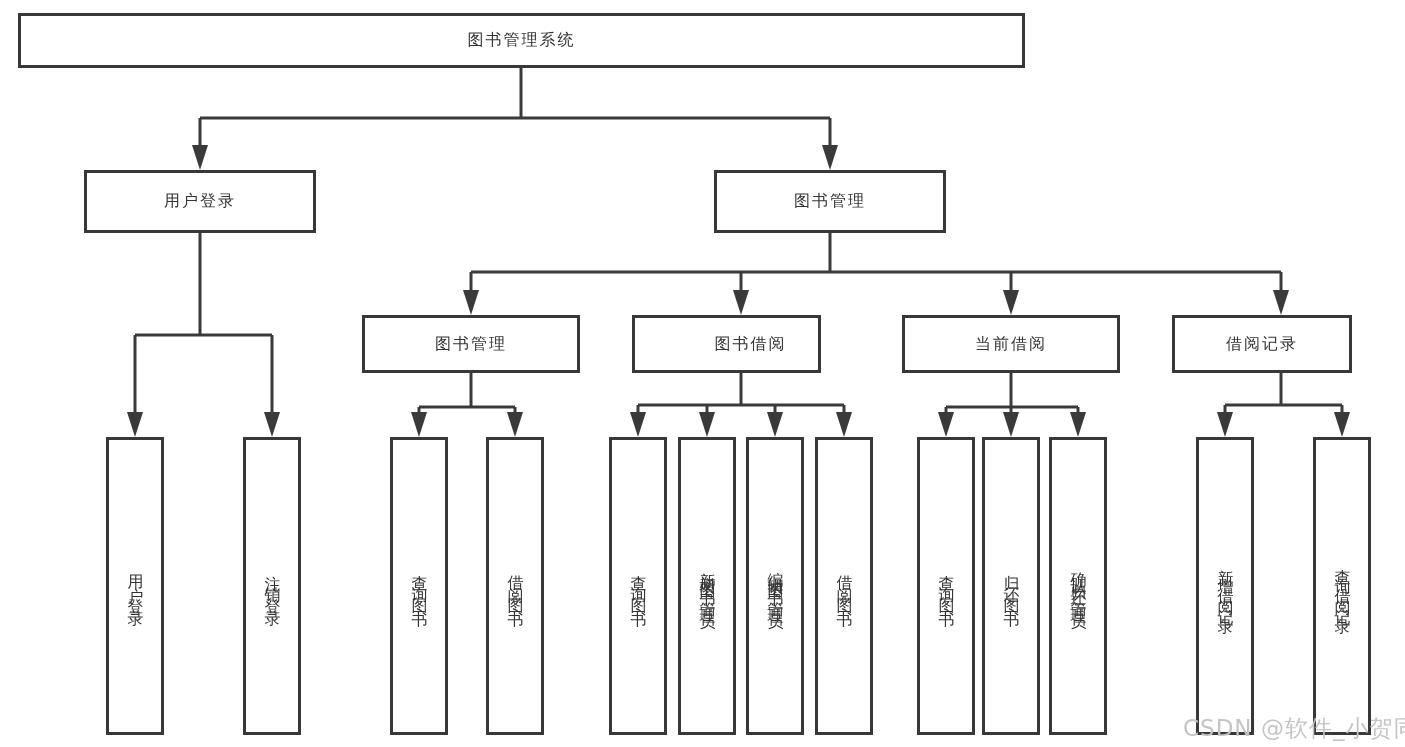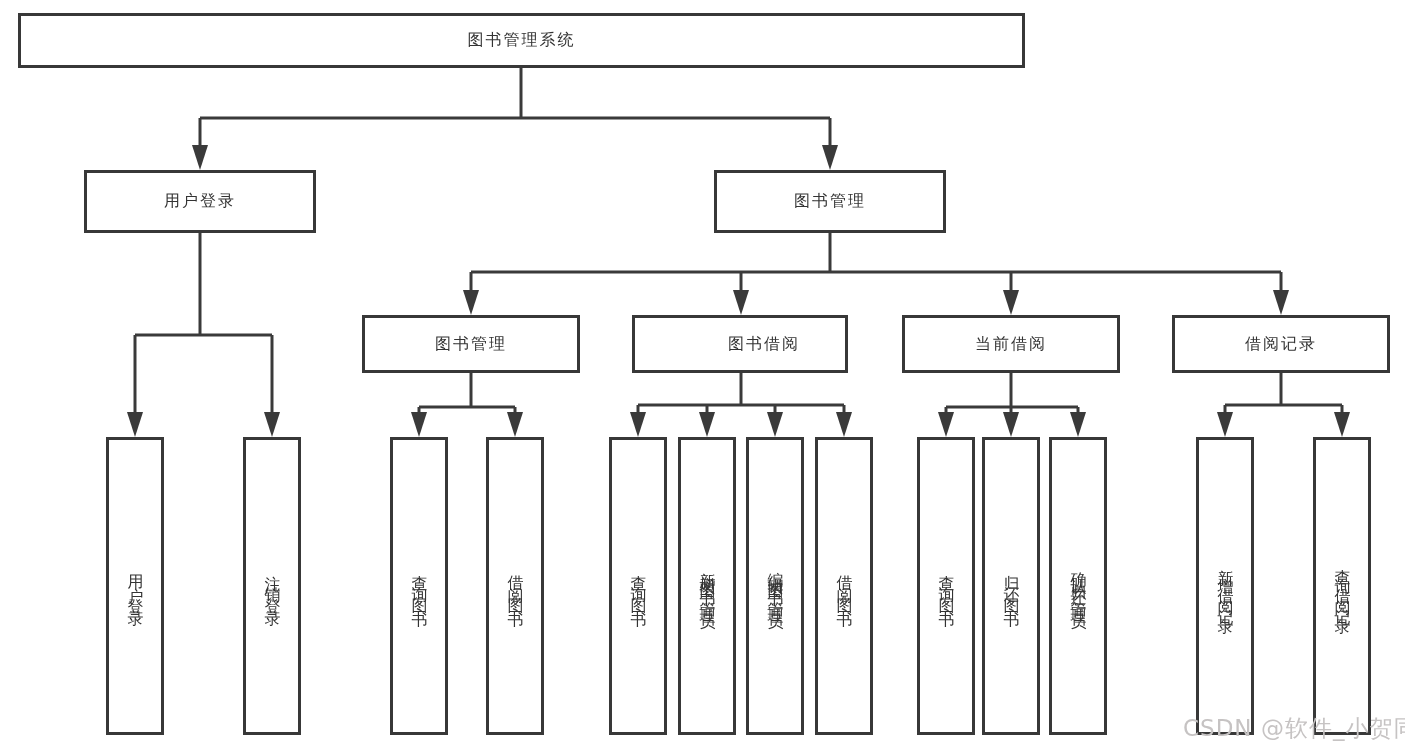--- a/index.html
+++ b/index.html
@@ -102,27 +102,27 @@
   <div class="node hnode" style="left:84px; top:170px; width:232px; height:63px;">
     <span>用户登录</span>
   </div>
   <div class="node hnode" style="left:714px; top:170px; width:232px; height:63px;">
     <span>图书管理</span>
   </div>
 
   <div class="node hnode" style="left:362px; top:315px; width:218px; height:58px;">
     <span>图书管理</span>
   </div>
-  <div class="node hnode" style="left:632px; top:315px; width:216px; height:58px;padding-left:48px;">
+  <div class="node hnode" style="left:632px; top:315px; width:189px; height:58px;padding-left:48px;">
     <span>图书借阅</span>
   </div>
   <div class="node hnode" style="left:902px; top:315px; width:218px; height:58px;font-family:Liberation Serif, serif;">
     <span>当前借阅</span>
   </div>
-  <div class="node hnode" style="left:1172px; top:315px; width:218px; height:58px;">
+  <div class="node hnode" style="left:1172px; top:315px; width:180px; height:58px;">
     <span>借阅记录</span>
   </div>
 
   <div class="node vnode v12" style="left:106px; top:437px; width:58px; height:298px;">
     <span>用户登录</span>
   </div>
   <div class="node vnode v12" style="left:243px; top:437px; width:58px; height:298px;">
     <span>注销登录</span>
   </div>
 

